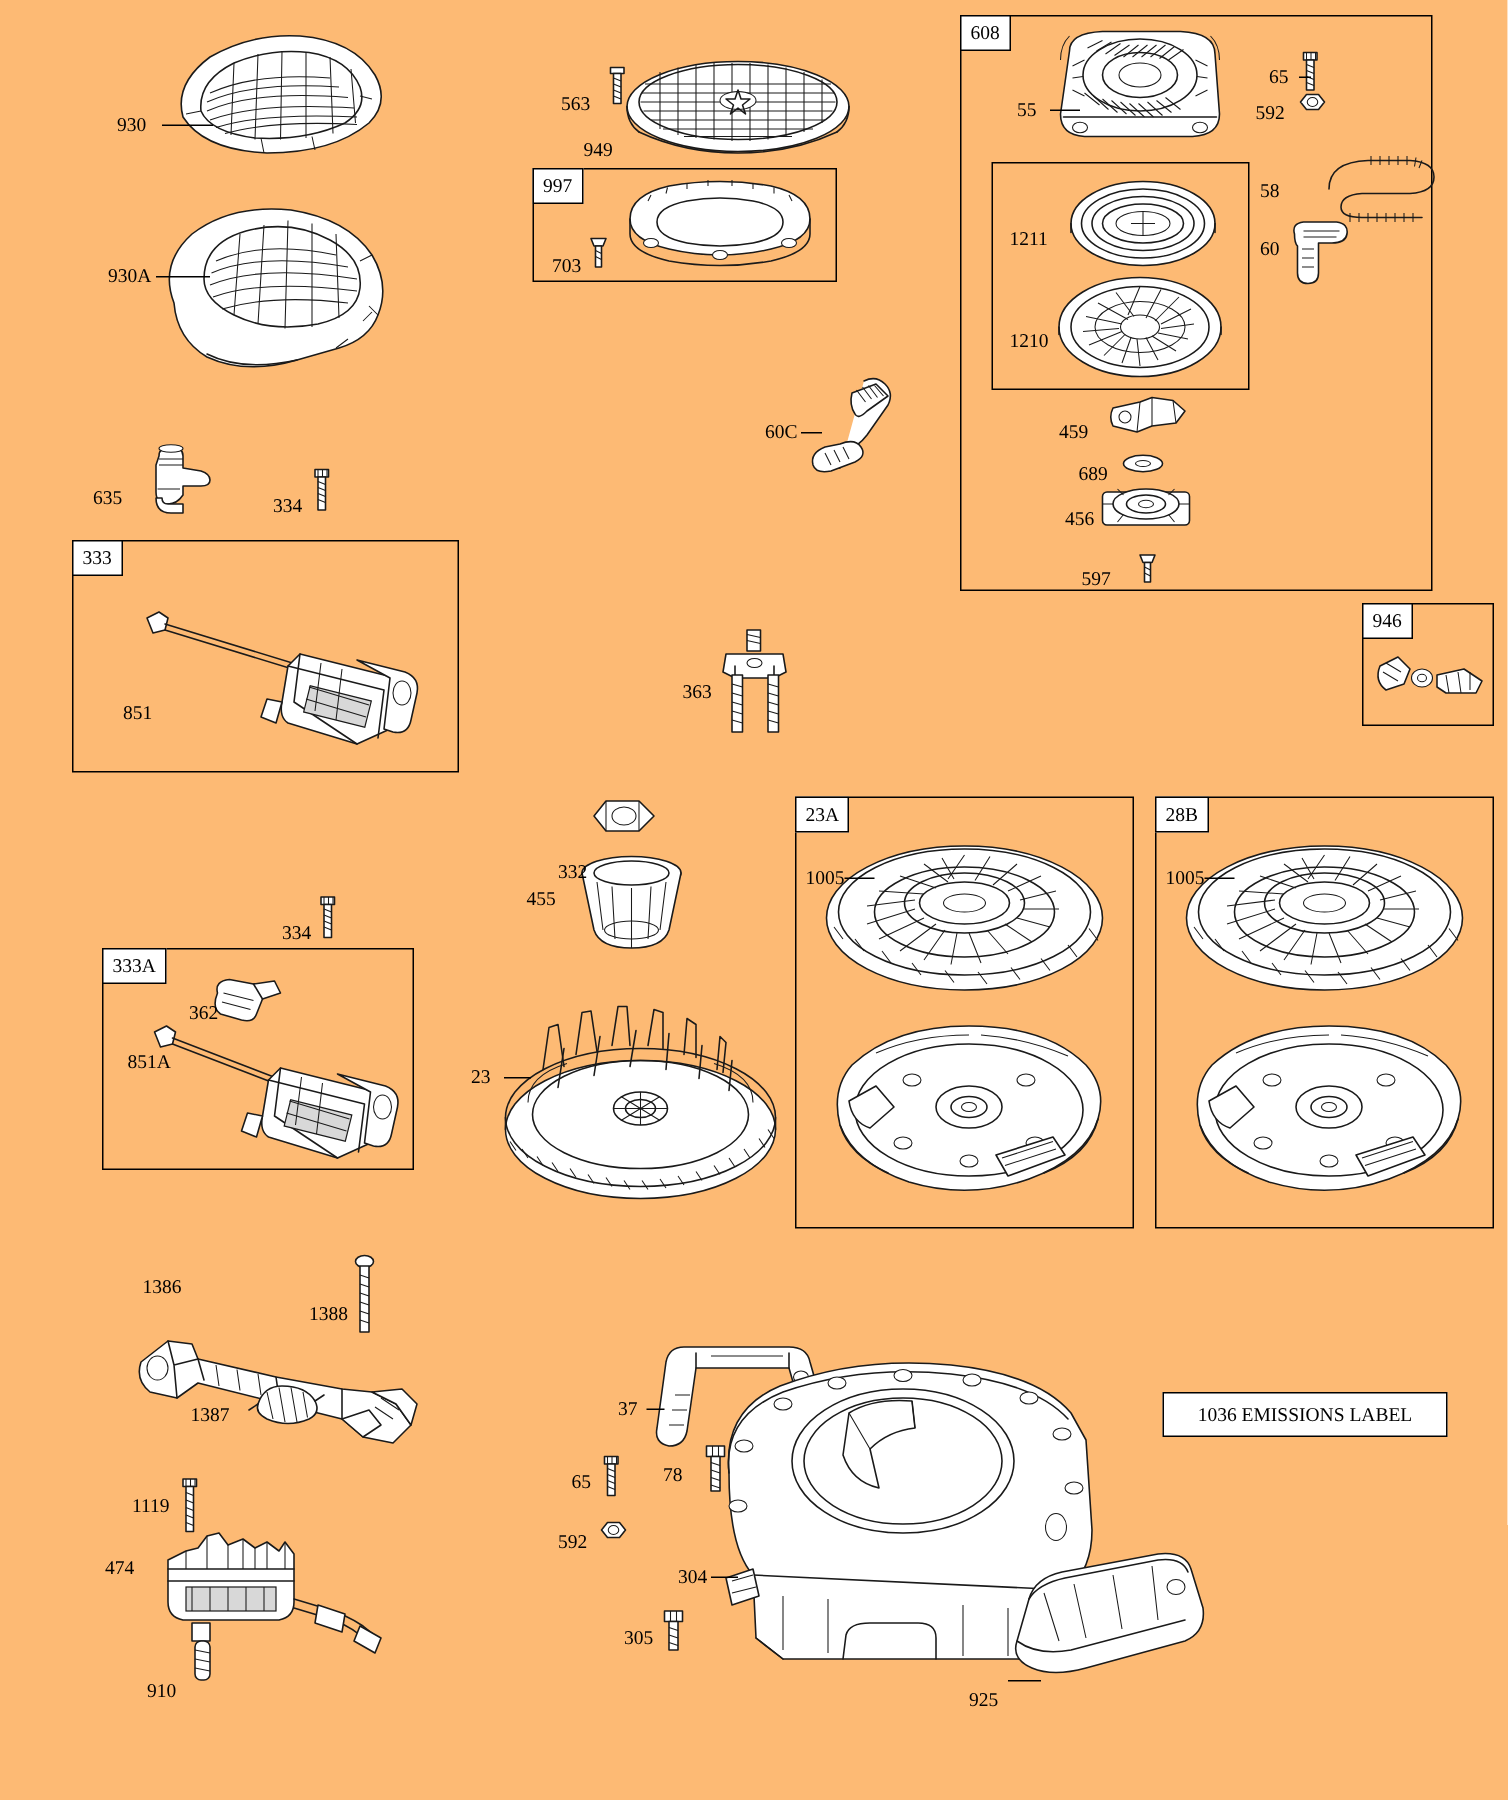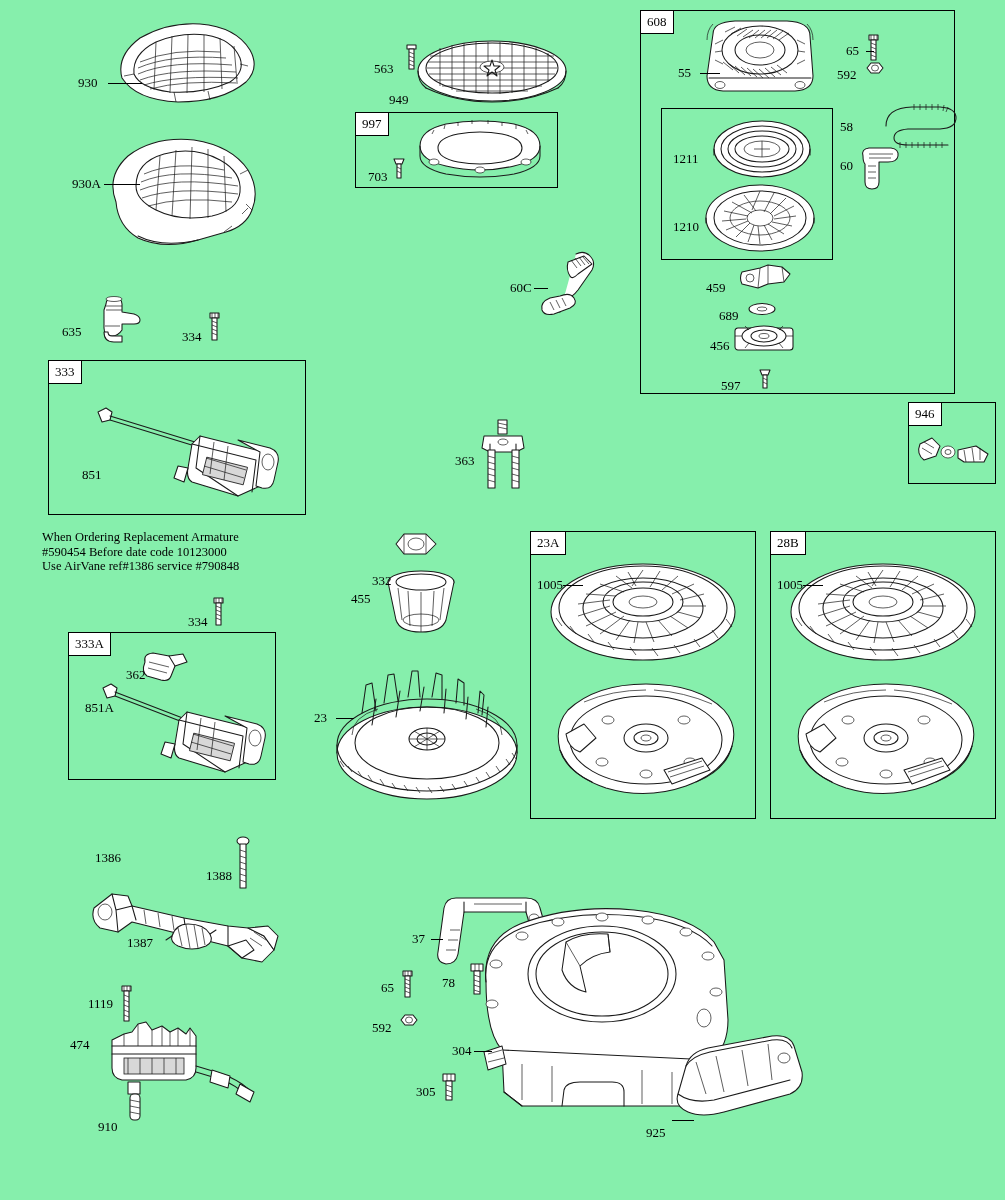--- a/index.html
+++ b/index.html
@@ -8,21 +8,21 @@
     background: #ffffff;
   }
   body {
     font-family: "Liberation Serif", serif;
     color: #000000;
   }
   #sheet {
     position: relative;
     width: 1005px;
     height: 1200px;
-    background: #86efac;
+    background: #fdba74;
     overflow: hidden;
   }
   .lbl {
     position: absolute;
     font-family: "Liberation Serif", serif;
     font-size: 13px;
     line-height: 14px;
     color: #000;
     white-space: nowrap;
   }
@@ -615,24 +615,22 @@
   <div class="art" style="left:672px; top:1032px;">
     <svg width="134" height="88" viewBox="0 0 134 88">
       <path class="sf" d="M6 62 L14 34 Q18 20 36 16 L100 4 Q118 2 122 14 L130 40 Q132 56 118 62 L52 80 Q30 86 16 80 Q2 74 6 62 Z"></path>
       <path class="s" d="M14 34 Q20 24 38 20 L100 8 Q116 6 120 16"></path>
       <path class="thin" d="M24 30 L34 62 M44 24 L52 60 M70 18 L76 54 M96 12 L100 48"></path>
       <path class="s" d="M6 62 Q20 72 42 68 L118 48"></path>
       <ellipse class="thinf" cx="112" cy="26" rx="6" ry="5"></ellipse>
     </svg>
   </div>
 
-
-  <div class="note" style="left:42px; top:530px;">When Ordering Replacement Armature
-#590454 Before date code 10123000
-Use AirVane ref#1386 service #790848</div>
+  <div class="boxlabel" style="left:775px; top:928px; width:190px; text-align:center; font-size:13px; padding:7px 0 8px 0;">1036 EMISSIONS LABEL</div>
+
 
   <div class="lbl" style="left:78px; top:76px;">930</div>
   <div class="lbl" style="left:72px; top:177px;">930A</div>
   <div class="lbl" style="left:374px; top:62px;">563</div>
   <div class="lbl" style="left:389px; top:93px;">949</div>
   <div class="lbl" style="left:368px; top:170px;">703</div>
   <div class="lbl" style="left:678px; top:66px;">55</div>
   <div class="lbl" style="left:846px; top:44px;">65</div>
   <div class="lbl" style="left:837px; top:68px;">592</div>
   <div class="lbl" style="left:840px; top:120px;">58</div>

